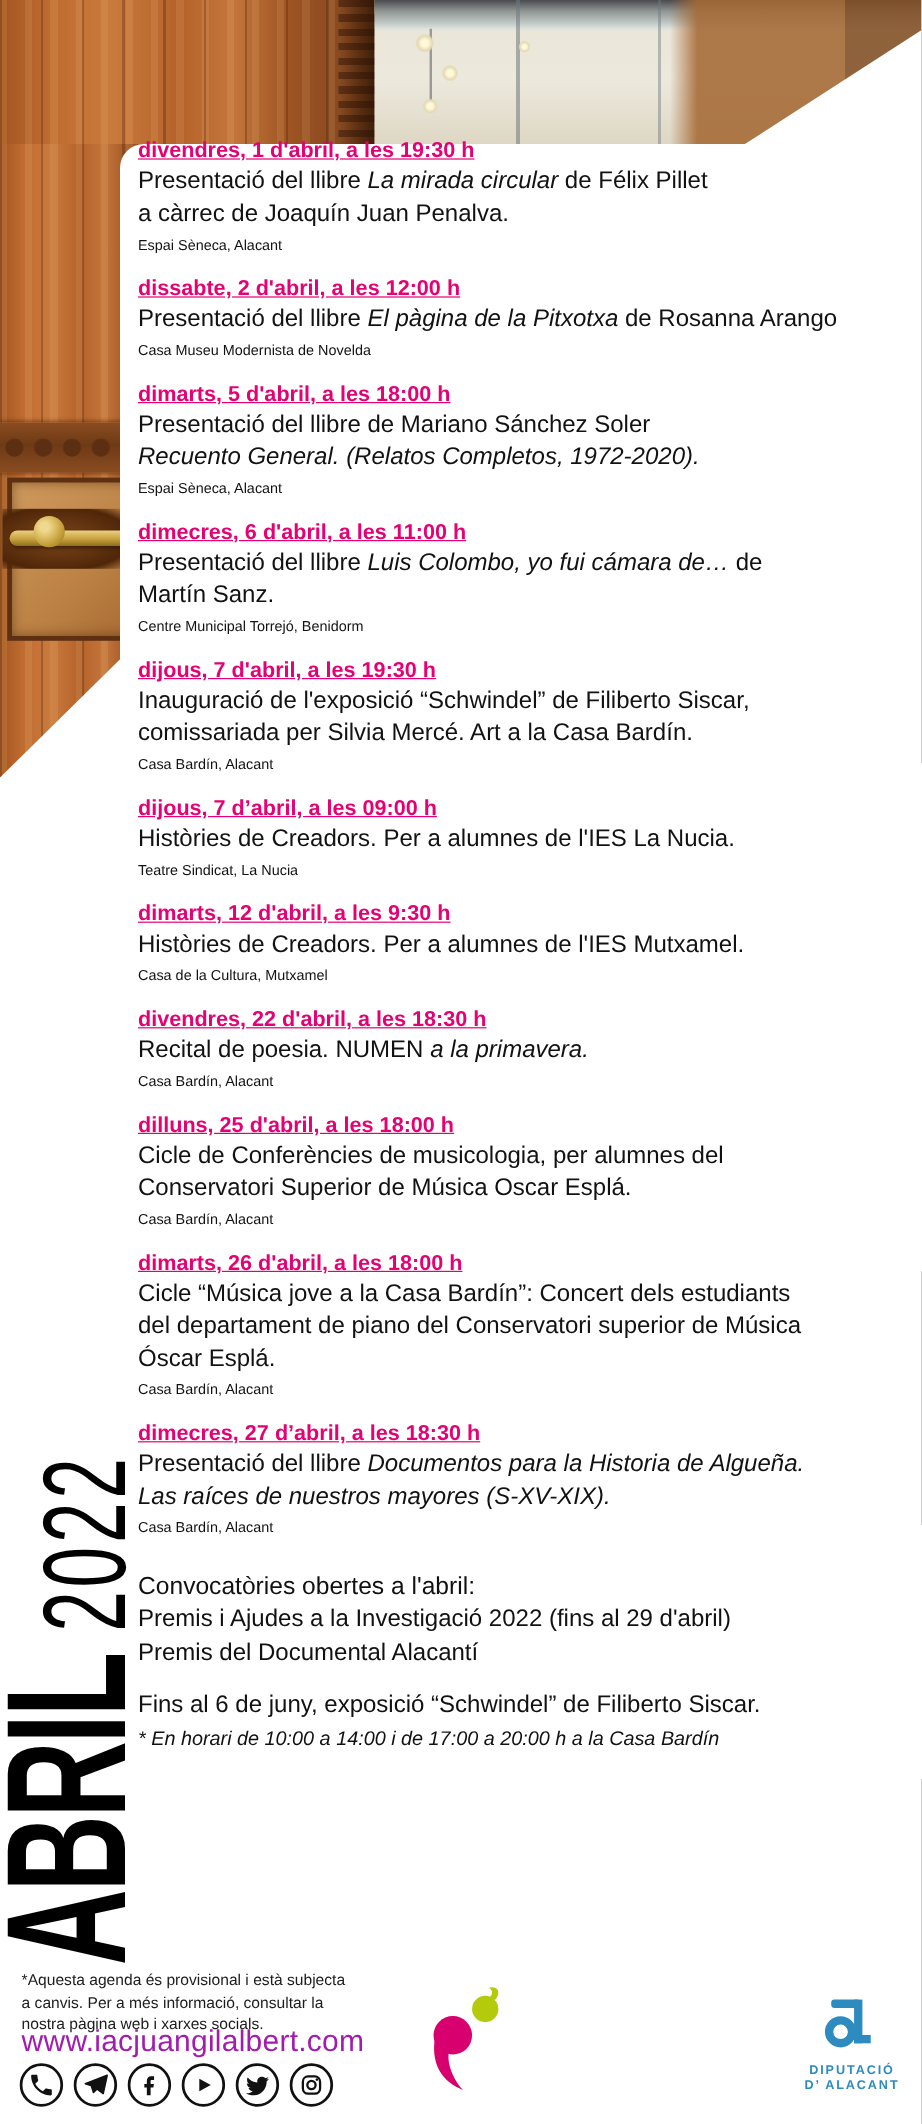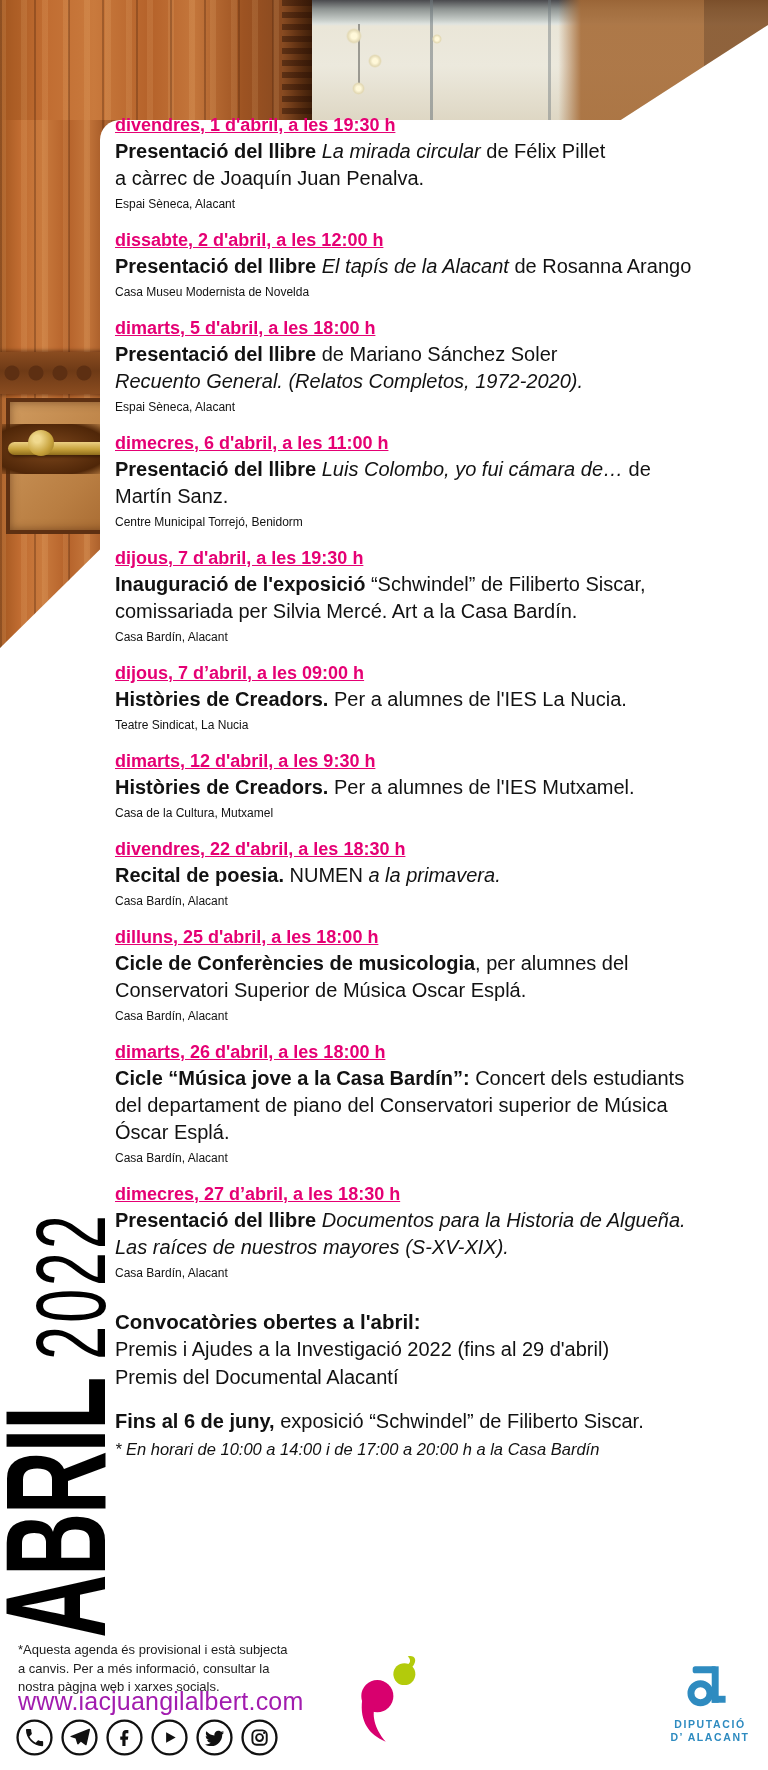--- a/index.html
+++ b/index.html
@@ -54,21 +54,21 @@
   #month-inner{display:inline-block;transform:scaleX(.62);transform-origin:0 0;}
   #month-name{font-weight:700;font-size:142px;letter-spacing:-3px;color:#000;}
   #month-year{font-weight:400;font-size:98px;letter-spacing:5px;color:#000;margin-left:30px;}
 
   
   #content{position:absolute;left:115px;top:114px;width:636px;z-index:3;color:#111;}
   .ev{margin-bottom:14px;}
   .date{color:#e50074;font-weight:700;font-size:18px;line-height:22px;margin-bottom:2px;text-decoration:underline;}
   .title{font-size:20px;line-height:27px;color:#121212;}
   .venue{font-size:12px;line-height:21px;margin-top:2px;color:#121212;}
-  .sb{font-weight:700;margin-top:24px;}
+  .sb{font-weight:400;margin-top:24px;}
   .si{font-style:italic;}
   .conv{margin-top:24px;}
   .conv-h{font-size:20.5px;line-height:27px;}
   .cl{font-size:20px;line-height:28px;}
   .final{margin-top:16px;font-size:20px;line-height:28px;}
   .note{font-size:16.5px;line-height:24px;margin-top:2px;}
 
   
   #disclaimer{position:absolute;left:18px;top:1641px;width:280px;font-size:13px;line-height:18.5px;color:#1c1c1c;z-index:3;}
   #website{position:absolute;left:18px;top:1687px;font-size:25px;color:#a21caf;letter-spacing:.2px;z-index:3;}
@@ -115,21 +115,21 @@
   <div id="content">
     <div id="events">
     <div class="ev">
       <div class="date">divendres, 1 d'abril, a les 19:30 h</div>
       <div class="title"><span class="sb">Presentació del llibre </span><span class="si">La mirada circular</span><span> de Félix Pillet</span><br><span>a càrrec de Joaquín Juan Penalva.</span></div>
       <div class="venue">Espai Sèneca, Alacant</div>
     </div>
 
     <div class="ev">
       <div class="date">dissabte, 2 d'abril, a les 12:00 h</div>
-      <div class="title"><span class="sb">Presentació del llibre </span><span class="si">El tapís de la Alacant</span><span> de Rosanna Arango</span></div>
+      <div class="title"><span class="sb">Presentació del llibre </span><span class="si">El pàgina de la Pitxotxa</span><span> de Rosanna Arango</span></div>
       <div class="venue">Casa Museu Modernista de Novelda</div>
     </div>
 
     <div class="ev">
       <div class="date">dimarts, 5 d'abril, a les 18:00 h</div>
       <div class="title"><span class="sb">Presentació del llibre </span><span>de Mariano Sánchez Soler</span><br><span class="si">Recuento General. (Relatos Completos, 1972-2020).</span></div>
       <div class="venue">Espai Sèneca, Alacant</div>
     </div>
 
     <div class="ev">

